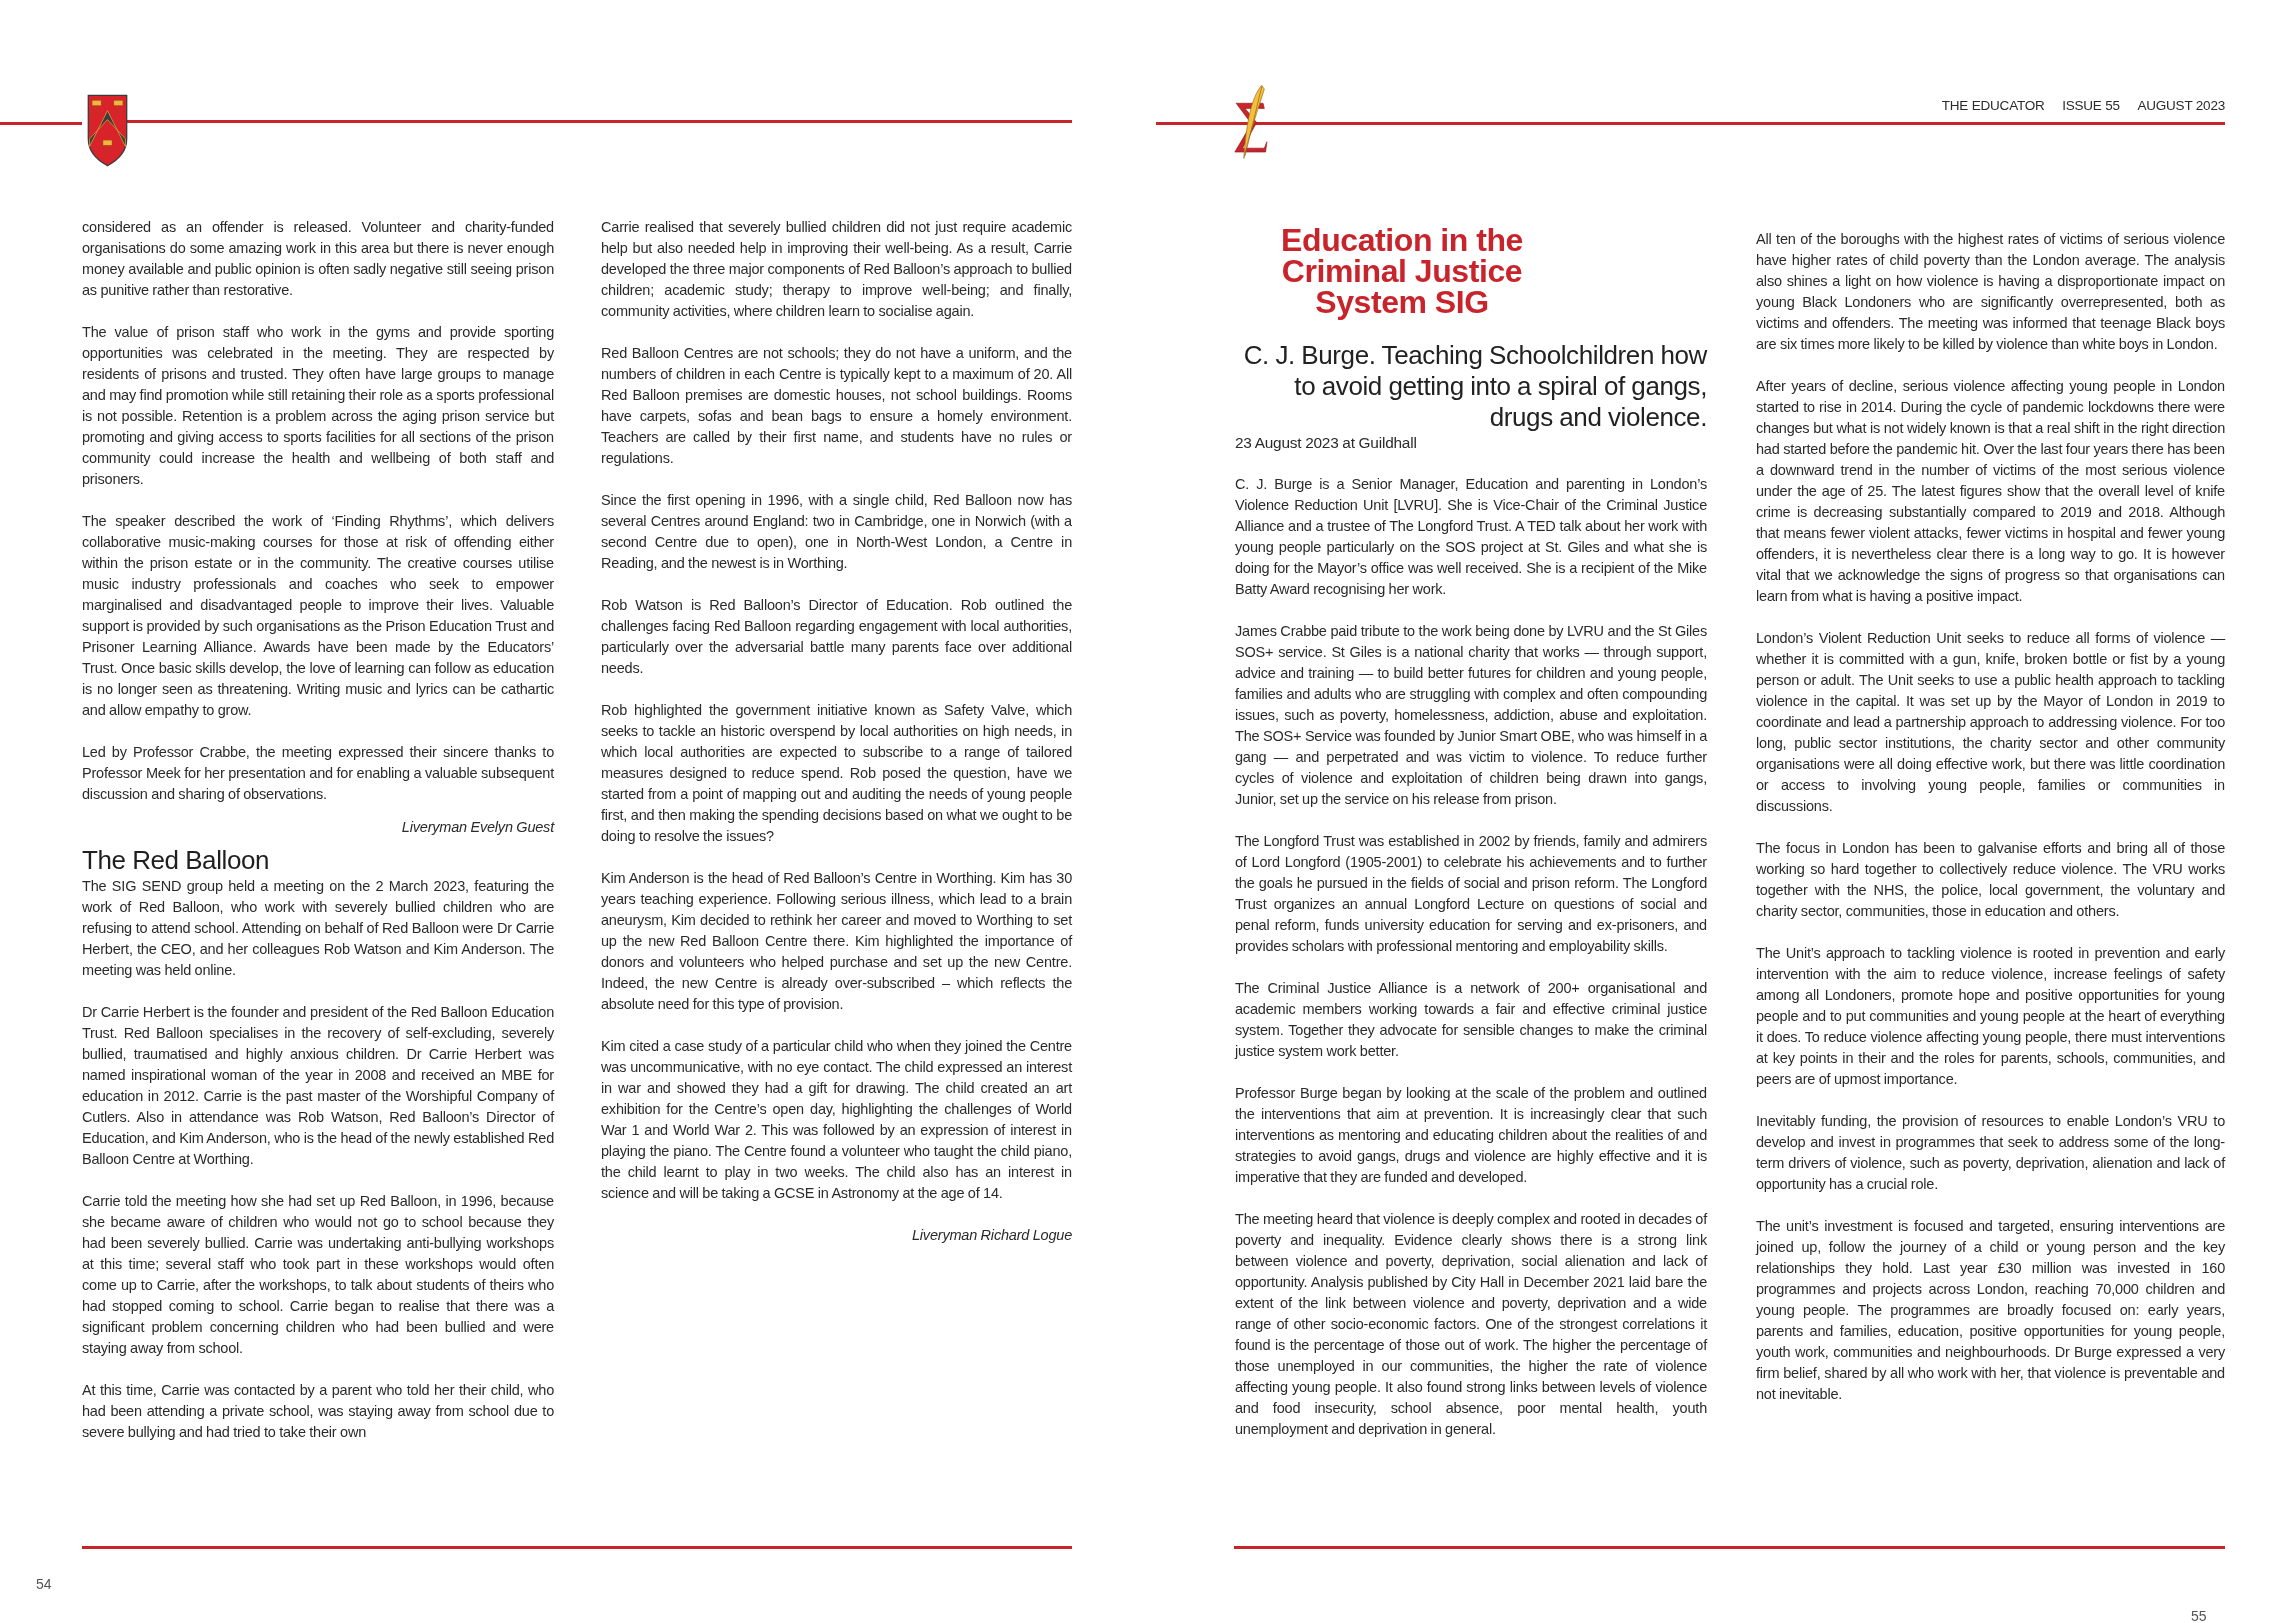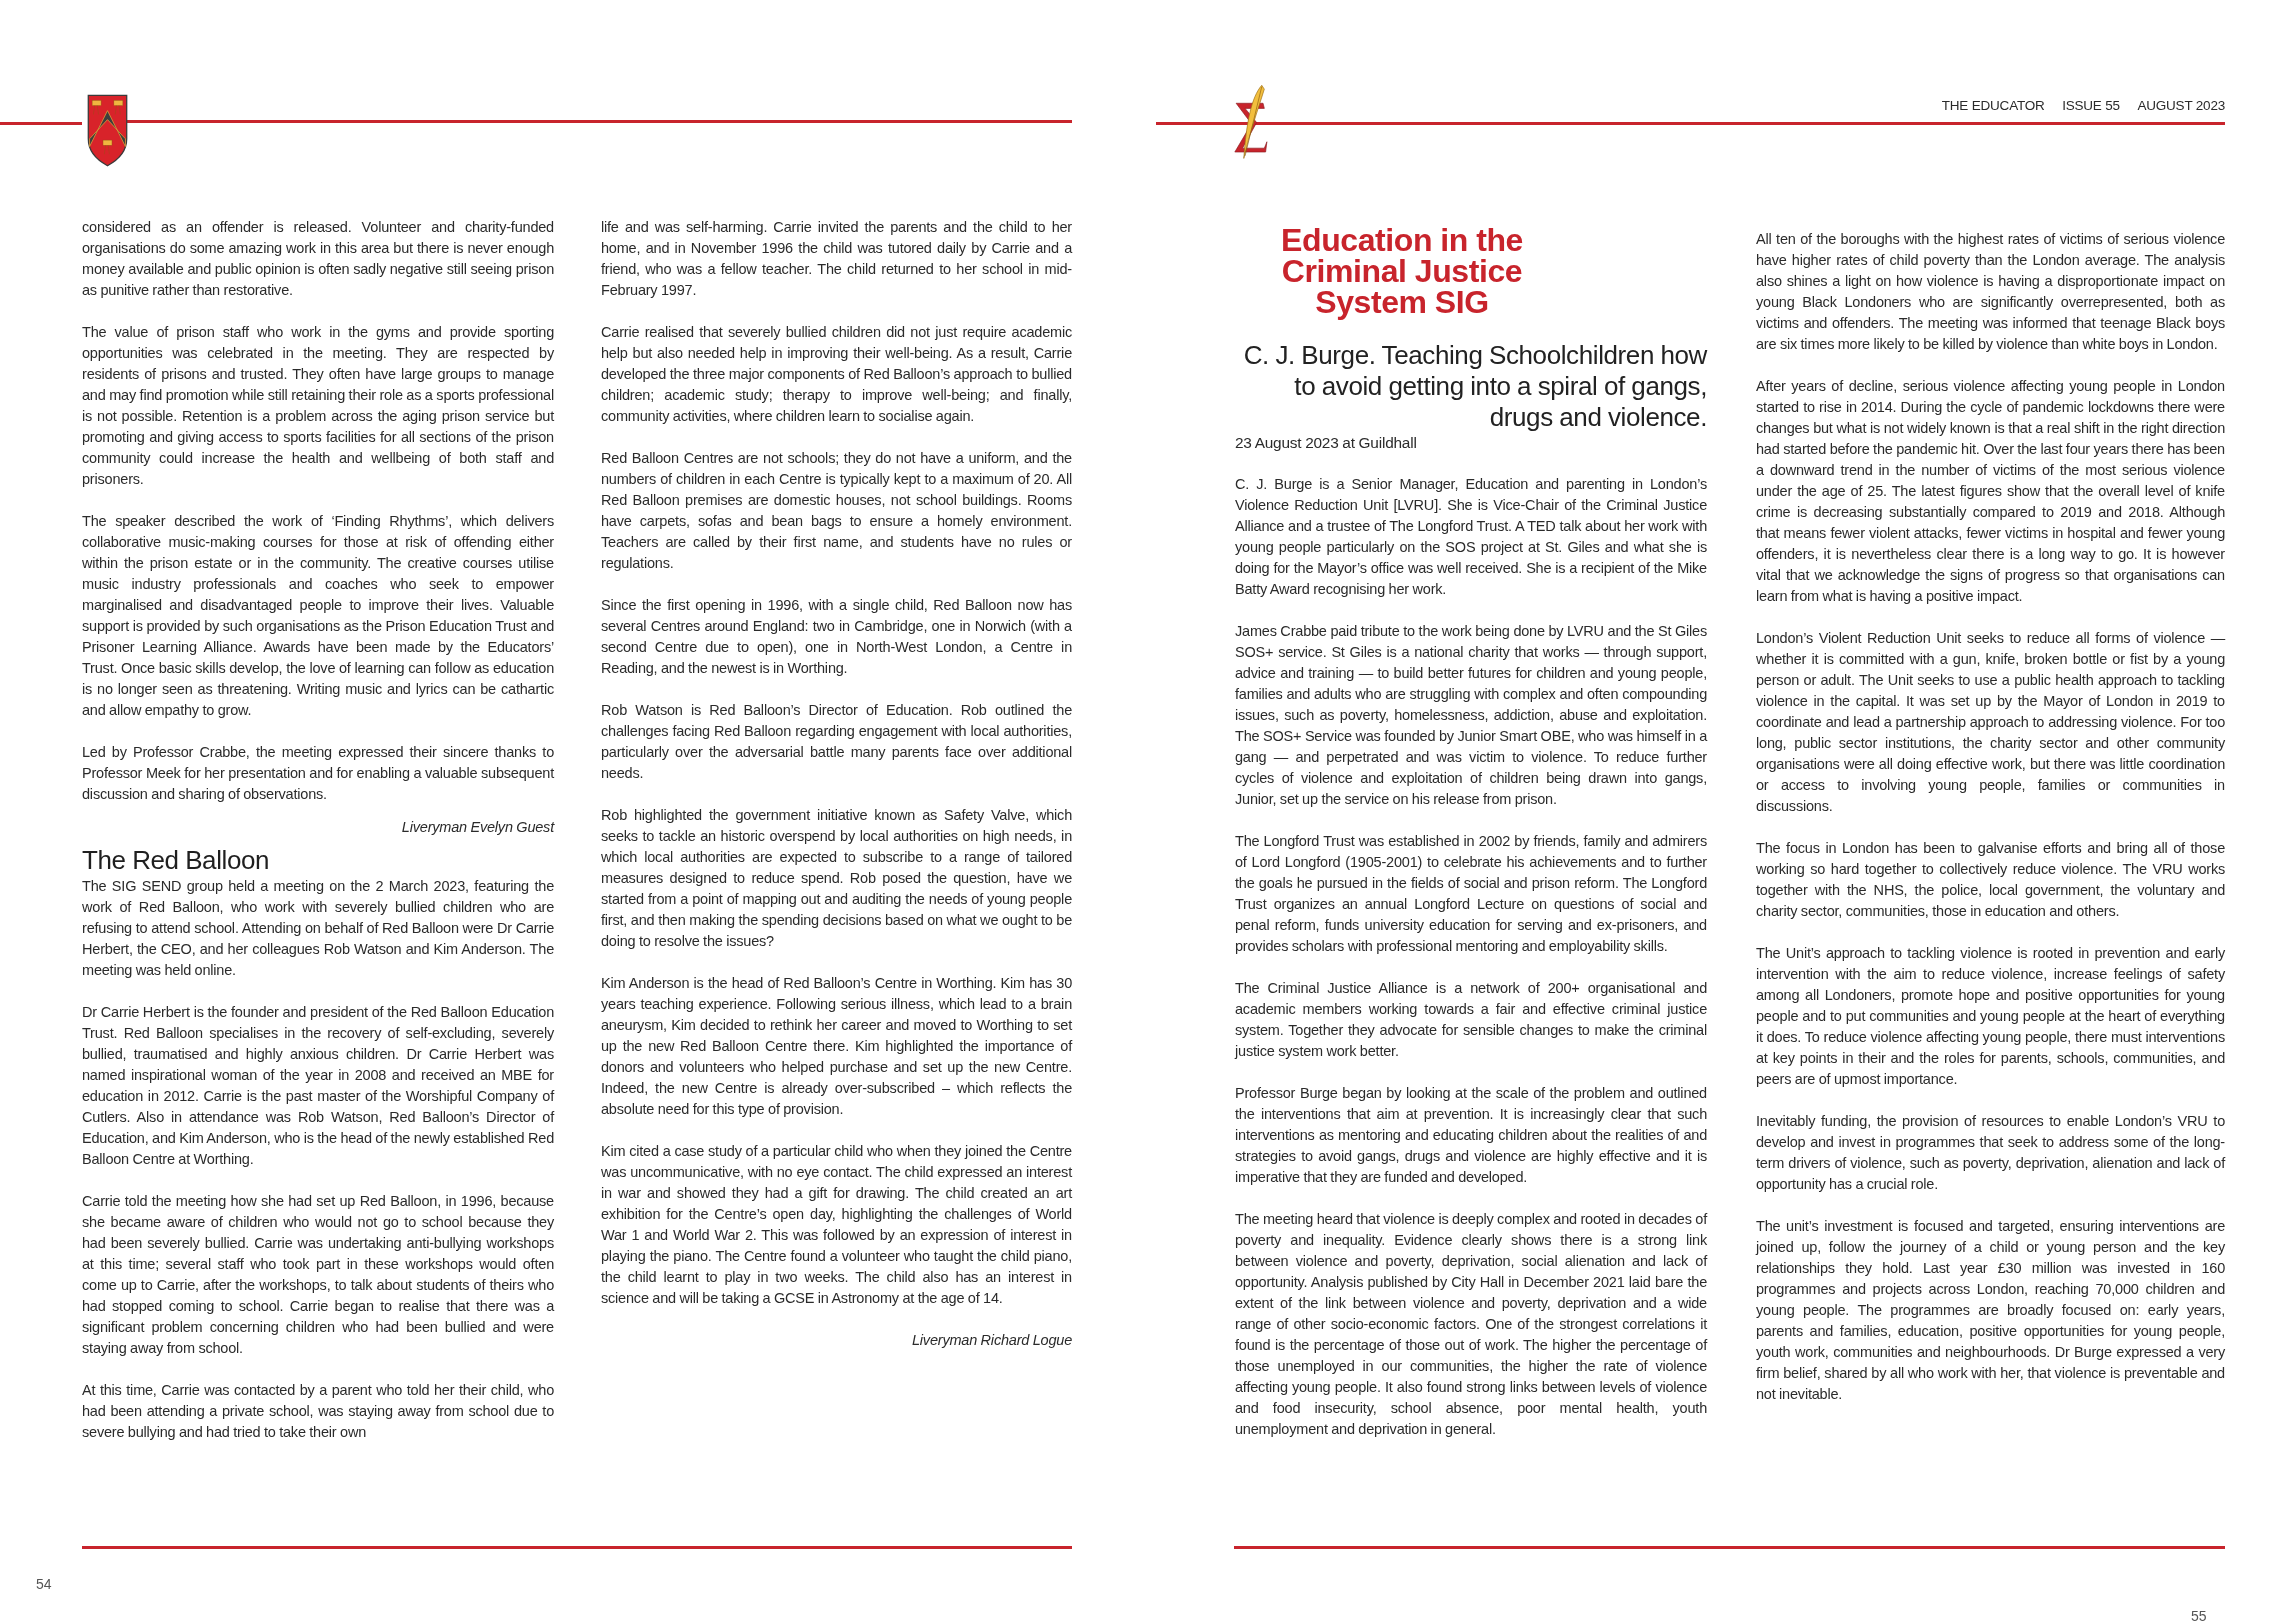--- a/index.html
+++ b/index.html
@@ -50,21 +50,20 @@
     <p style="margin-bottom:12px;">Led by Professor Crabbe, the meeting expressed their sincere thanks to Professor Meek for her presentation and for enabling a valuable subsequent discussion and sharing of observations.</p>
     <p class="sig-only" style="margin-bottom:6px;">Liveryman Evelyn Guest</p>
     <h2 class="h-section">The Red Balloon</h2>
     <p>The SIG SEND group held a meeting on the 2 March 2023, featuring the work of Red Balloon, who work with severely bullied children who are refusing to attend school. Attending on behalf of Red Balloon were Dr Carrie Herbert, the CEO, and her colleagues Rob Watson and Kim Anderson. The meeting was held online.</p>
     <p>Dr Carrie Herbert is the founder and president of the Red Balloon Education Trust. Red Balloon specialises in the recovery of self-excluding, severely bullied, traumatised and highly anxious children. Dr Carrie Herbert was named inspirational woman of the year in 2008 and received an MBE for education in 2012. Carrie is the past master of the Worshipful Company of Cutlers. Also in attendance was Rob Watson, Red Balloon’s Director of Education, and Kim Anderson, who is the head of the newly established Red Balloon Centre at Worthing.</p>
     <p>Carrie told the meeting how she had set up Red Balloon, in 1996, because she became aware of children who would not go to school because they had been severely bullied. Carrie was undertaking anti-bullying workshops at this time; several staff who took part in these workshops would often come up to Carrie, after the workshops, to talk about students of theirs who had stopped coming to school. Carrie began to realise that there was a significant problem concerning children who had been bullied and were staying away from school.</p>
     <p>At this time, Carrie was contacted by a parent who told her their child, who had been attending a private school, was staying away from school due to severe bullying and had tried to take their own</p>
   </div>
 
   <div class="col" style="left:601px; top:217px; width:471px;">
-    <p>life and was self-harming. Carrie invited the parents and the child to her home, and in November 1996 the child was tutored daily by Carrie and a friend, who was a fellow teacher. The child returned to her school in mid-February 1997.</p>
     <p>Carrie realised that severely bullied children did not just require academic help but also needed help in improving their well-being. As a result, Carrie developed the three major components of Red Balloon’s approach to bullied children; academic study; therapy to improve well-being; and finally, community activities, where children learn to socialise again.</p>
     <p>Red Balloon Centres are not schools; they do not have a uniform, and the numbers of children in each Centre is typically kept to a maximum of 20. All Red Balloon premises are domestic houses, not school buildings. Rooms have carpets, sofas and bean bags to ensure a homely environment. Teachers are called by their first name, and students have no rules or regulations.</p>
     <p>Since the first opening in 1996, with a single child, Red Balloon now has several Centres around England: two in Cambridge, one in Norwich (with a second Centre due to open), one in North-West London, a Centre in Reading, and the newest is in Worthing.</p>
     <p>Rob Watson is Red Balloon’s Director of Education. Rob outlined the challenges facing Red Balloon regarding engagement with local authorities, particularly over the adversarial battle many parents face over additional needs.</p>
     <p>Rob highlighted the government initiative known as Safety Valve, which seeks to tackle an historic overspend by local authorities on high needs, in which local authorities are expected to subscribe to a range of tailored measures designed to reduce spend. Rob posed the question, have we started from a point of mapping out and auditing the needs of young people first, and then making the spending decisions based on what we ought to be doing to resolve the issues?</p>
     <p>Kim Anderson is the head of Red Balloon’s Centre in Worthing. Kim has 30 years teaching experience. Following serious illness, which lead to a brain aneurysm, Kim decided to rethink her career and moved to Worthing to set up the new Red Balloon Centre there. Kim highlighted the importance of donors and volunteers who helped purchase and set up the new Centre. Indeed, the new Centre is already over-subscribed – which reflects the absolute need for this type of provision.</p>
     <p>Kim cited a case study of a particular child who when they joined the Centre was uncommunicative, with no eye contact. The child expressed an interest in war and showed they had a gift for drawing. The child created an art exhibition for the Centre’s open day, highlighting the challenges of World War 1 and World War 2. This was followed by an expression of interest in playing the piano. The Centre found a volunteer who taught the child piano, the child learnt to play in two weeks. The child also has an interest in science and will be taking a GCSE in Astronomy at the age of 14.</p>
     <p class="sig-only">Liveryman Richard Logue</p>
   </div>
 

